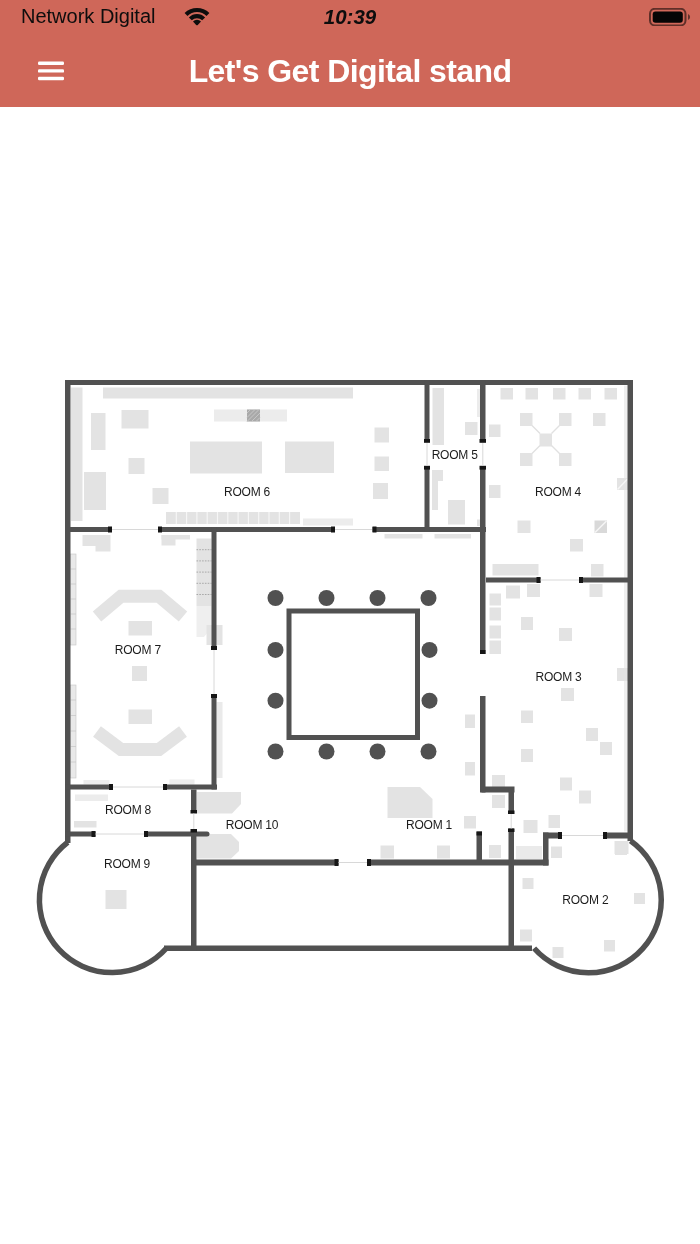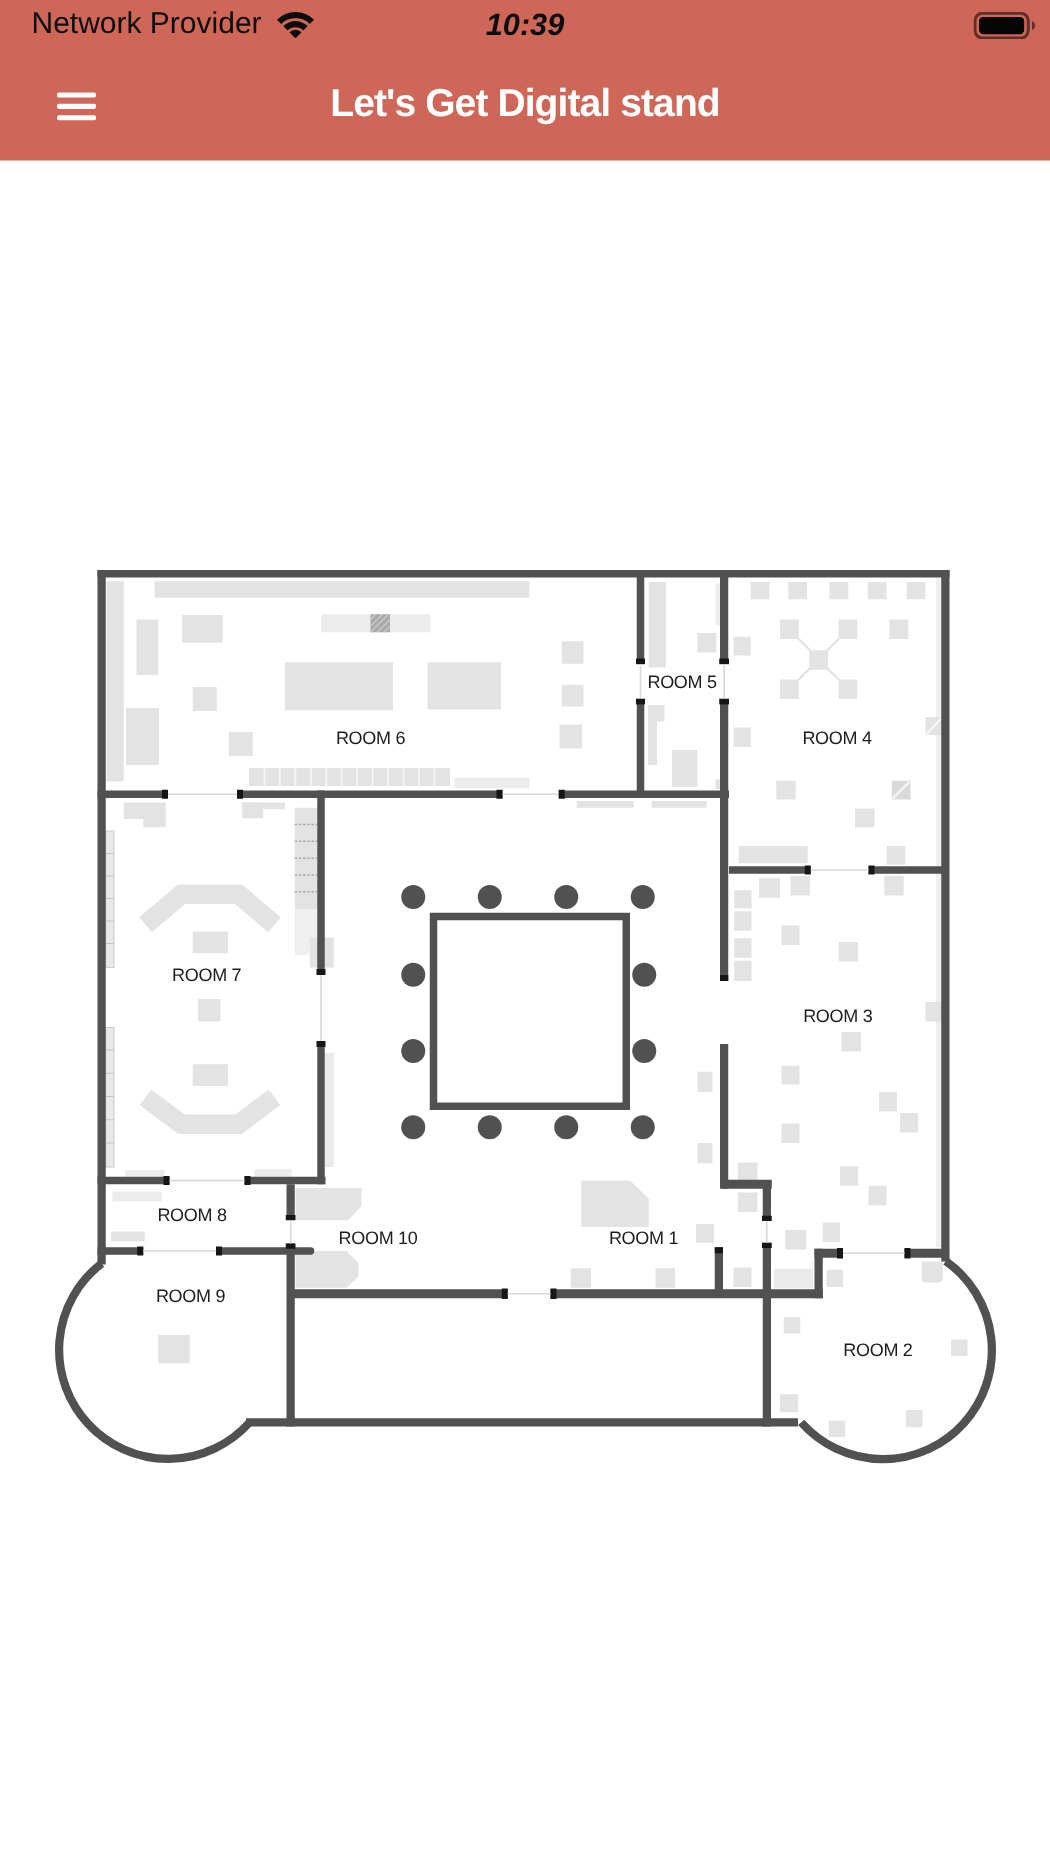--- a/index.html
+++ b/index.html
@@ -1,27 +1,27 @@
 <!DOCTYPE html>
 <html><head>
 <meta charset="utf-8">
 <style>
   html,body{margin:0;padding:0;background:#fff;width:700px;height:1244px;overflow:hidden;}
   body{font-family:"Liberation Sans", sans-serif;position:relative;}
   .topbar{position:absolute;left:0;top:0;width:700px;height:107px;background:#cf6759;}
   .sb-left{position:absolute;left:21px;top:5px;font-size:20px;color:#0d0d0d;}
   .sb-time{position:absolute;left:0;top:5px;width:700px;text-align:center;font-size:20.5px;font-weight:bold;color:#0d0d0d;font-style:italic;}
-  .title{position:absolute;left:0;top:53px;width:700px;text-align:center;font-size:26px;font-weight:bold;color:#fff;letter-spacing:-0.6px;}
+  .title{position:absolute;left:0;top:53px;width:700px;text-align:center;font-size:32px;font-weight:bold;color:#fff;letter-spacing:-0.6px;}
 </style>
 </head>
 <body>
 
 <div class="topbar"></div>
 
-<div class="sb-left">Network Provider</div>
+<div class="sb-left">Network Digital</div>
 
 <div class="sb-time">10:39</div>
 
 <svg style="position:absolute;left:184px;top:7px" width="27" height="20" viewBox="0 0 27 20">
   <g fill="#0d0d0d">
     <path d="M0.6 6.1 A17.5 17.5 0 0 1 25.4 6.1 L22.5 9 A13.4 13.4 0 0 0 3.5 9 Z"></path>
     <path d="M4.9 10.4 A11.5 11.5 0 0 1 21.1 10.4 L18.2 13.3 A7.4 7.4 0 0 0 7.8 13.3 Z"></path>
     <path d="M9 14.5 A5.6 5.6 0 0 1 17 14.5 L13.8 17.9 A1.1 1.1 0 0 1 12.2 17.9 Z"></path>
   </g>
 </svg>

